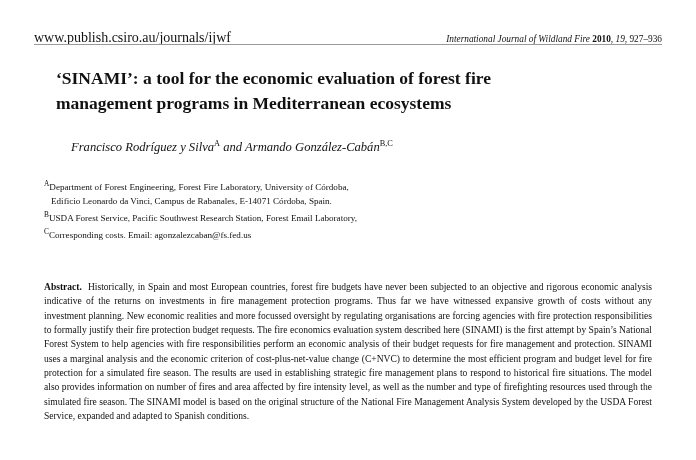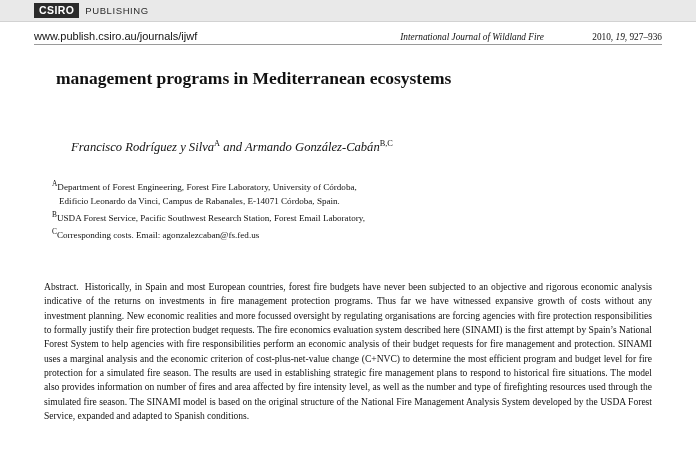--- a/index.html
+++ b/index.html
@@ -60,31 +60,30 @@
     top: 30px;
     left: 34px;
     width: 628px;
     display: flex;
     justify-content: space-between;
     align-items: baseline;
     font-size: 9.5px;
     color: #111;
   }
   .runhead-left {
-    font-family: Liberation Sans, sans-serif;
-    font-size: 11px;
+    font-family: Liberation Serif, serif;
+    font-size: 14px;
   }
   .runhead-right {
     font-style: italic;
     font-size: 9.3px;
   }
   .runhead-right .vol {
     font-style: normal;
-    font-weight: normal;
-    margin-left: 46px;
+    font-weight: bold;
   }
   .runhead-right .pages {
     font-style: normal;
   }
   .rule {
     position: absolute;
     top: 44px;
     left: 34px;
     width: 628px;
     height: 1px;
@@ -128,21 +127,20 @@
   .affiliations {
     position: absolute;
     top: 178px;
     left: 44px;
     width: 600px;
     font-size: 9.1px;
     line-height: 1.52;
   }
   .affil-line {
     white-space: nowrap;
-    margin-left: 8px;
   }
   .affil-line .indent {
     display: inline-block;
     width: 7px;
   }
   .affiliations sup {
     font-size: 7.4px;
     vertical-align: super;
   }
 
@@ -151,46 +149,43 @@
     position: absolute;
     top: 280px;
     left: 44px;
     width: 608px;
     font-size: 9.55px;
     line-height: 1.5;
     text-align: justify;
     color: #111;
   }
   .abstract .label {
-    font-weight: normal;
+    font-weight: bold;
     margin-top: 20px;
   }
   .abstract .gap {
     display: inline-block;
     width: 6px;
   }
 </style>
 </head>
 <body>
 
 <div class="page">
 
-  <div class="publisher-bar">
-    <span class="publisher-logo">CSIRO</span>
-    <span class="publisher-name">PUBLISHING</span>
-  </div>
 
   <div class="runhead">
     <span class="runhead-left">www.publish.csiro.au/journals/ijwf</span>
     <span class="runhead-right"><span>International Journal of Wildland Fire</span> <span class="vol">2010</span><span class="pages">, </span><span class="runhead-right" style="font-style:italic">19</span><span class="pages">, </span><span class="pages">927–936</span></span>
   </div>
 
   <div class="rule"></div>
 
   <div class="title">
+    <div>‘SINAMI’: a tool for the economic evaluation of forest fire</div>
     <div>management programs in Mediterranean ecosystems</div>
   </div>
 
   <div class="authors">
     <span>Francisco Rodríguez y Silva</span><sup>A</sup><span class="conj"> <span>and</span> </span><span>Armando González-Cabán</span><sup>B,C</sup>
   </div>
 
   <div class="affiliations">
     <div class="affil-line"><sup>A</sup><span>Department of Forest Engineering, Forest Fire Laboratory, University of Córdoba,</span></div>
     <div class="affil-line"><span class="indent"></span><span>Edificio Leonardo da Vinci, Campus de Rabanales, E-14071 Córdoba, Spain.</span></div>

